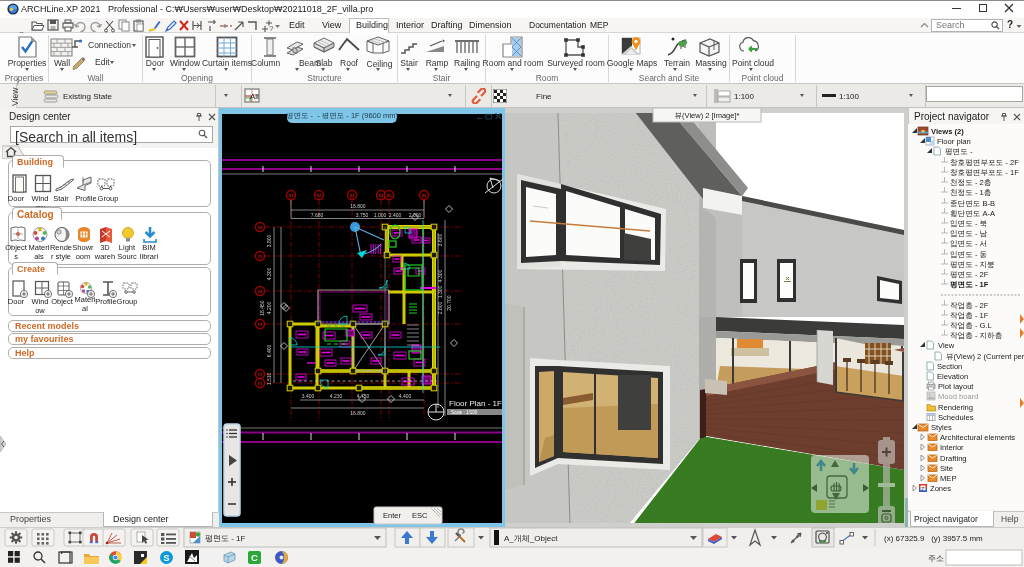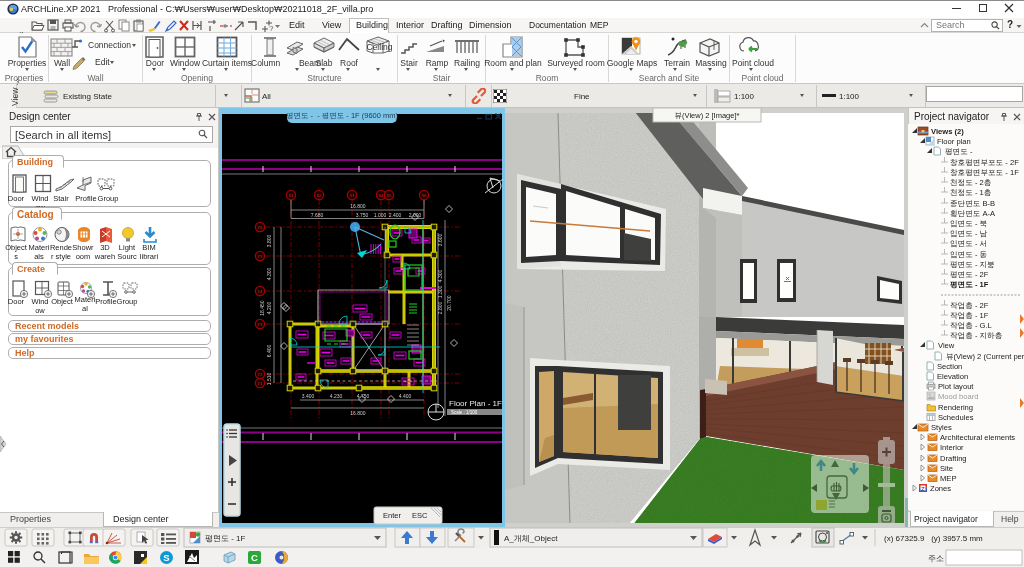--- a/index.html
+++ b/index.html
@@ -326,25 +326,25 @@
 <div class="rlabel" style="left:47px;top:25px;width:30px">Wall</div>
 <div class="rlabel" style="left:88px;top:7px;">Connection</div>
 <div class="rlabel" style="left:95px;top:24px;">Edit</div>
 <div class="rlabel" style="left:140px;top:25px;width:30px">Door</div>
 <div class="rlabel" style="left:165px;top:25px;width:40px">Window</div>
 <div class="rlabel" style="left:199px;top:25px;width:56px">Curtain items</div>
 <div class="rlabel" style="left:251px;top:25px;width:14px">Column</div>
 <div class="rlabel" style="left:294px;top:25px;width:32px">Beam</div>
 <div class="rlabel" style="left:310px;top:25px;width:28px">Slab</div>
 <div class="rlabel" style="left:335px;top:25px;width:28px">Roof</div>
-<div class="rlabel" style="left:362px;top:9px;width:35px">Ceiling</div>
+<div class="rlabel" style="left:362px;top:26px;width:35px">Ceiling</div>
 <div class="rlabel" style="left:396px;top:25px;width:26px">Stair</div>
 <div class="rlabel" style="left:421px;top:25px;width:32px">Ramp</div>
 <div class="rlabel" style="left:450px;top:25px;width:34px">Railing</div>
-<div class="rlabel" style="left:479px;top:25px;width:68px">Room and plan</div>
+<div class="rlabel" style="left:479px;top:25px;width:68px">Room and room</div>
 <div class="rlabel" style="left:542px;top:25px;width:68px">Surveyed room</div>
 <div class="rlabel" style="left:602px;top:25px;width:60px">Google Maps</div>
 <div class="rlabel" style="left:659px;top:25px;width:36px">Terrain</div>
 <div class="rlabel" style="left:692px;top:25px;width:38px">Massing</div>
 <div class="rlabel" style="left:727px;top:25px;width:52px">Point cloud</div>
 
 <div class="darr" style="left:25px;top:35px"></div><div class="darr" style="left:60px;top:35px"></div>
 <div class="darr" style="left:132px;top:11px"></div><div class="darr" style="left:110px;top:28px"></div>
 <div class="darr" style="left:152px;top:35px"></div><div class="darr" style="left:182px;top:35px"></div><div class="darr" style="left:224px;top:35px"></div>
 <div class="darr" style="left:295px;top:35px"></div><div class="darr" style="left:321px;top:35px"></div><div class="darr" style="left:346px;top:35px"></div><div class="darr" style="left:376px;top:35px"></div>
@@ -380,42 +380,42 @@
       <rect x="1" y="10" width="13" height="3" rx="1.5" fill="#e8e6e2" stroke="#888" stroke-width="0.8"></rect>
     </svg>
 <div class="olabel" style="left:63px;">Existing State</div>
 <div class="darr" style="left:224px;top:10px"></div>
 <svg class="abs" style="left:244px;top:4px" width="17" height="16" viewBox="0 0 17 16">
       <rect x="1" y="1" width="14" height="13" fill="#fbfbf9" stroke="#777" stroke-width="1.2"></rect>
       <path d="M1 8 h6 v6" fill="none" stroke="#c06a5a" stroke-width="1.6"></path>
       <path d="M1 10 h5 v4" fill="none" stroke="#7ab87a" stroke-width="1.4"></path>
       <path d="M8 1 v5 m0 3 v5 M8 7 h7" stroke="#cc8878" stroke-width="0.9"></path>
     </svg>
-<div class="olabel" style="left:262px;">All</div>
+<div class="olabel" style="left:250px;">All</div>
 <div class="darr" style="left:448px;top:10px"></div>
 <svg class="abs" style="left:471px;top:4px" width="15" height="16" viewBox="0 0 15 16">
       <g fill="none" stroke-width="2.2">
         <path d="M9 7 L12.5 3.5 a2.3 2.3 0 0 0 -3.3 -3.3 L5.7 3.7" stroke="#e05a3a" transform="translate(1,1)"></path>
         <path d="M6 9 L2.5 12.5 a2.3 2.3 0 0 0 3.3 3.3 L9.3 12.3" stroke="#e05a3a" transform="translate(0,-1)"></path>
       </g>
     </svg>
 <svg class="abs" style="left:493px;top:5px" width="14" height="14" viewBox="0 0 14 14">
       <rect x="0" y="0" width="14" height="14" fill="#fff" stroke="#555" stroke-width="1"></rect>
       <g fill="#222">
         <rect x="1" y="1" width="3" height="3"></rect>
         <rect x="7" y="1" width="3" height="3"></rect>
         <rect x="4" y="4" width="3" height="3"></rect>
         <rect x="10" y="4" width="3" height="3"></rect>
         <rect x="1" y="7" width="3" height="3"></rect>
         <rect x="7" y="7" width="3" height="3"></rect>
         <rect x="4" y="10" width="3" height="3"></rect>
         <rect x="10" y="10" width="3" height="3"></rect>
       </g>
     </svg>
-<div class="olabel" style="left:534px;padding-left:40px;">Fine</div>
+<div class="olabel" style="left:496px;padding-left:40px;">Fine</div>
 <div class="darr" style="left:693px;top:10px"></div>
 <svg class="abs" style="left:713px;top:4px" width="18" height="16" viewBox="0 0 18 16">
       <rect x="1" y="1" width="4" height="14" fill="#bbb"></rect>
       <rect x="5" y="3" width="12" height="5" fill="#fff" stroke="#999" stroke-width="0.8"></rect>
       <rect x="5" y="9" width="12" height="5" fill="#eee" stroke="#999" stroke-width="0.8"></rect>
     </svg>
 <div class="olabel" style="left:734px;">1:100</div>
 <div class="darr" style="left:800px;top:10px"></div>
 <div class="abs" style="left:822px;top:10px;width:14px;height:2.5px;background:#222"></div>
 <div class="olabel" style="left:839px;">1:100</div>
@@ -428,21 +428,21 @@
 <div class="abs" style="left:0;top:0;width:219px;height:419px;background:#f4f3f1;border-right:1px solid #c8c6c3;"></div>
 <div class="abs" style="left:0;top:40px;width:218px;height:364px;background:#fff;"></div>
 <div class="abs" style="left:9px;top:3px;font-size:10px;color:#222;">Design center</div>
 <svg class="abs" style="left:195px;top:5px" width="8" height="9" viewBox="0 0 8 9">
       <path d="M1 3 h6 M4 3 v5 M2.5 0.5 h3 v2.5 h-3 z" stroke="#555" stroke-width="1" fill="none"></path>
     </svg>
 <svg class="abs" style="left:208px;top:5px" width="8" height="8" viewBox="0 0 8 8">
       <path d="M1 1 L7 7 M7 1 L1 7" stroke="#555" stroke-width="1.2"></path>
     </svg>
 <div class="abs" style="left:10px;top:18px;width:203px;height:17px;background:#fff;border:1px solid #aaa8a5;"></div>
-<div class="abs" style="left:15px;top:21px;font-size:11px;color:#333;">[Search in all items]</div>
+<div class="abs" style="left:15px;top:21px;font-size:14px;color:#333;">[Search in all items]</div>
 <svg class="abs" style="left:198px;top:21px" width="10" height="10" viewBox="0 0 10 10">
       <circle cx="4" cy="4" r="2.8" fill="none" stroke="#555" stroke-width="1.1"></circle>
       <path d="M6 6 L9 9" stroke="#555" stroke-width="1.2"></path>
     </svg>
 
 <path d="">
 <svg class="abs" style="left:2px;top:37px" width="26" height="14" viewBox="0 0 26 14">
         <path d="M0 14 V1 h16 l8 13z" fill="#f0efec" stroke="#b8b6b3" stroke-width="1"></path>
         <path d="M4 7 l5 -4.5 5 4.5 M5.5 6.5 v5 h7 v-5" fill="none" stroke="#444" stroke-width="1.3"></path>
       </svg>

